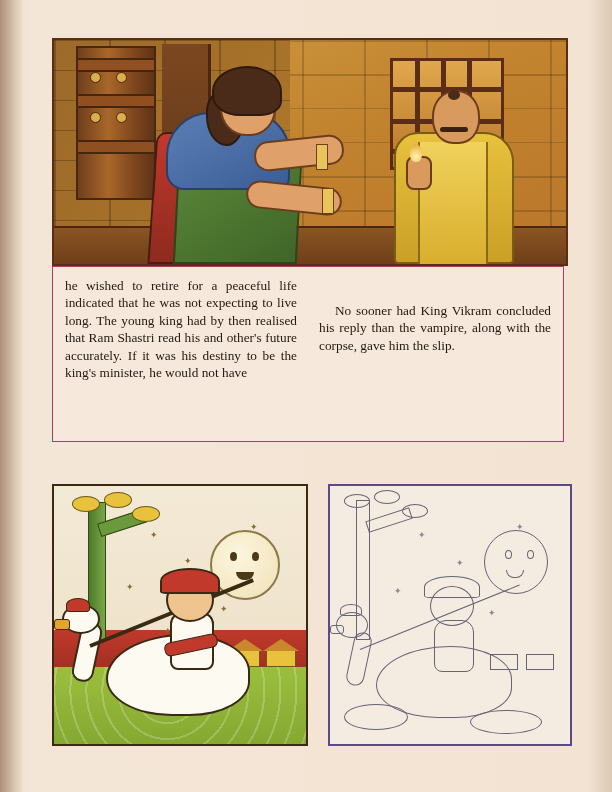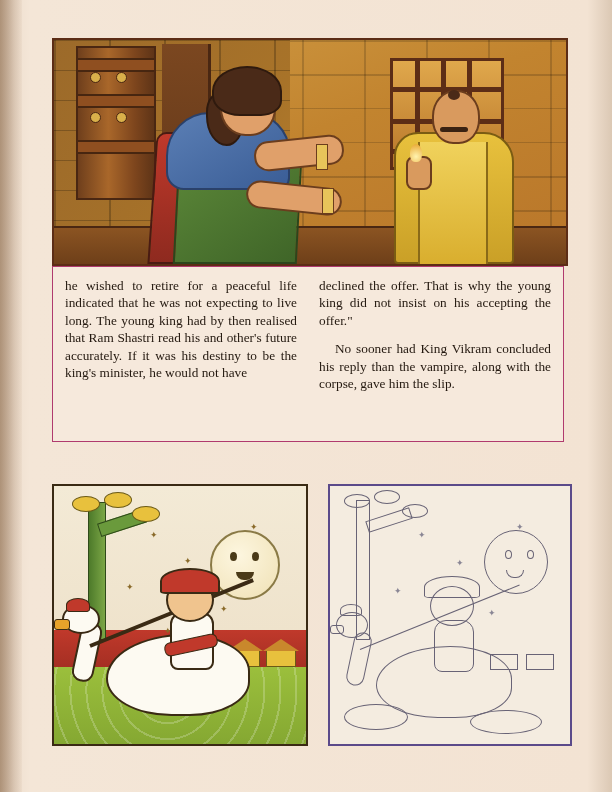--- a/index.html
+++ b/index.html
@@ -198,21 +198,21 @@
     flex: 1 1 0;
     font-size: 13.3px;
     line-height: 17.4px;
     color: #23180f;
     text-align: justify;
     text-justify: inter-word;
     hyphens: manual;
   }
   .col p { margin: 0; }
   .col p + p { margin-top: 11px; text-indent: 0; }
-  .col p.indent { text-indent: 16px; }
+  .col p.indent { text-indent: 16px; margin-top: 25px; }
 
   
   .wonder-heading {
     position: absolute;
     left: 52px;
     top: 446px;
     width: 512px;
     text-align: center;
     font-family: "Liberation Serif", serif;
     font-size: 26px;
@@ -386,21 +386,20 @@
       <div class="k-tuft"></div>
     </div>
   </div>
 
   <div class="textbox">
     <div class="cols">
       <div class="col">
         <p>he wished to retire for a peaceful life indicated that he was not expecting to live long. The young king had by then realised that Ram Shastri read his and other's future accurately. If it was his destiny to be the king's minister, he would not have</p>
       </div>
       <div class="col">
-        <p>declined the offer. That is why the young king did not insist on his accepting the offer."</p>
         <p class="indent">No sooner had King Vikram concluded his reply than the vampire, along with the corpse, gave him the slip.</p>
       </div>
     </div>
   </div>
 
 
   <div class="panel-bottom-left">
     <div class="scene">
       <div class="sky-c"></div>
       <div class="ground-c"></div>

